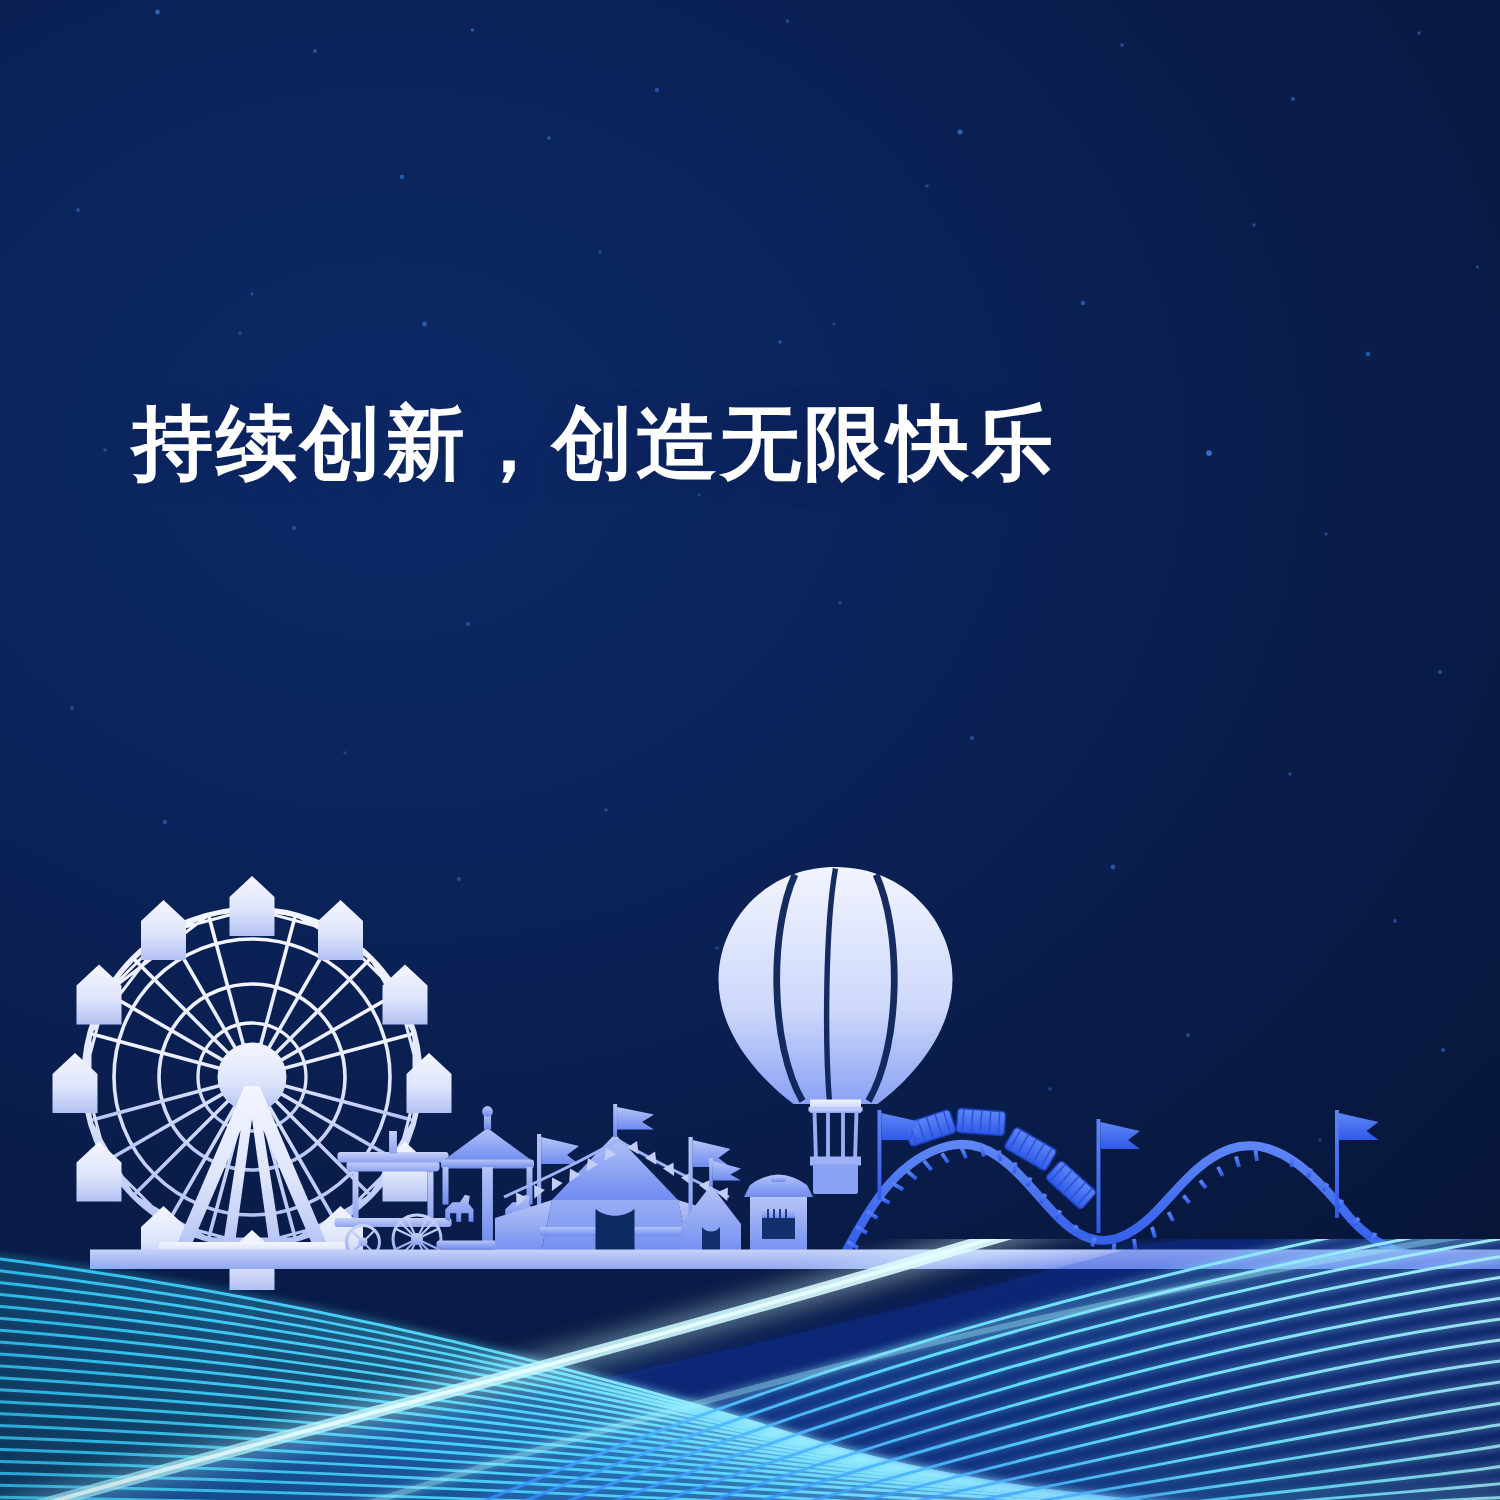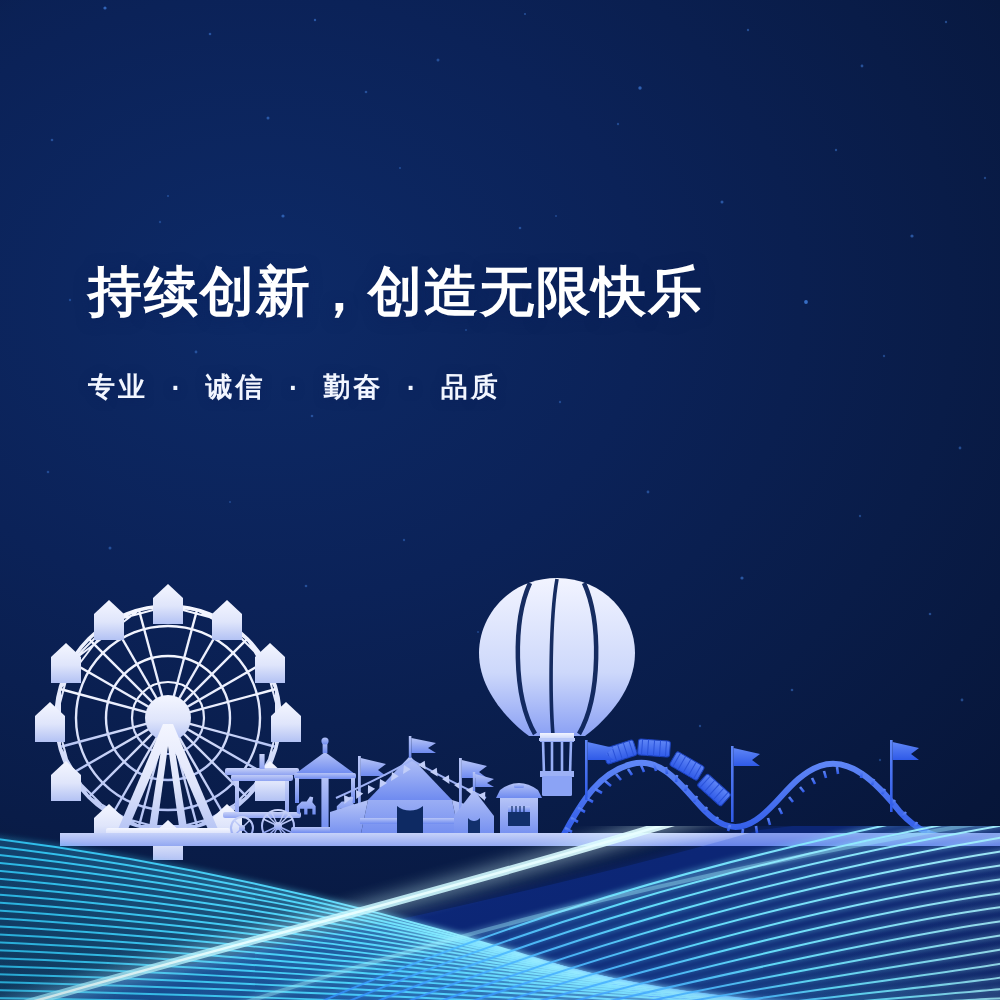--- a/index.html
+++ b/index.html
@@ -1,20 +1,20 @@
 <!DOCTYPE html>
 <html><head>
 <meta charset="utf-8">
 <title>Amusement Park Banner</title>
 <style>
   html,body{margin:0;padding:0;background:#071634;}
   body{width:1000px;height:1000px;overflow:hidden;
        font-family:"Liberation Sans","DejaVu Sans",sans-serif;}
   #stage{position:relative;width:1000px;height:1000px;overflow:hidden;
-         background:radial-gradient(120% 95% at 26% 30%, #0d2a67 0%, #0b2258 32%, #091c48 58%, #07163a 80%, #061230 100%);font-family:Liberation Mono, monospace;}
+         background:radial-gradient(120% 95% at 26% 30%, #0d2a67 0%, #0b2258 32%, #091c48 58%, #07163a 80%, #061230 100%);}
   #stage>*{position:absolute;}
   .full{left:0;top:0;width:1000px;height:1000px;}
   #headline{left:88px;top:266px;width:860px;color:#ffffff;
             font-size:54px;font-weight:bold;letter-spacing:2px;line-height:1.12;
             white-space:nowrap;text-shadow:0 2px 14px rgba(10,30,90,.55);}
   #subline{left:88px;top:373px;width:860px;color:#f2f6ff;
            font-size:27px;font-weight:bold;letter-spacing:3px;line-height:1.2;
            white-space:nowrap;text-shadow:0 1px 10px rgba(10,30,90,.5);}
   .vignette{left:0;top:0;width:1000px;height:1000px;pointer-events:none;
             background:radial-gradient(130% 110% at 50% 42%, rgba(0,0,0,0) 52%, rgba(2,8,26,.45) 100%);}
@@ -554,15 +554,14 @@
       <path d="M-10,1014 C180,958 420,898 640,832 C780,790 900,768 1010,760" fill="none" stroke="url(#gRidge)" stroke-width="8" filter="url(#glowBig)" opacity=".95"></path>
       <path d="M-10,1014 C180,958 420,898 640,832 C780,790 900,768 1010,760" fill="none" stroke="#e8feff" stroke-width="2.6" opacity=".95"></path>
 
       <path d="M210,1014 C420,944 640,880 1010,818" fill="none" stroke="#9fefff" stroke-width="4" filter="url(#glow)" opacity=".5"></path>
     </g>
   </svg>
 
   <div class="vignette"></div>
 
   <div id="headline">持续创新，创造无限快乐</div>
-  <div id="subline">专业 · 诚信 · 勤奋 · 品质</div>
 
 </div>
 
 </body></html>

